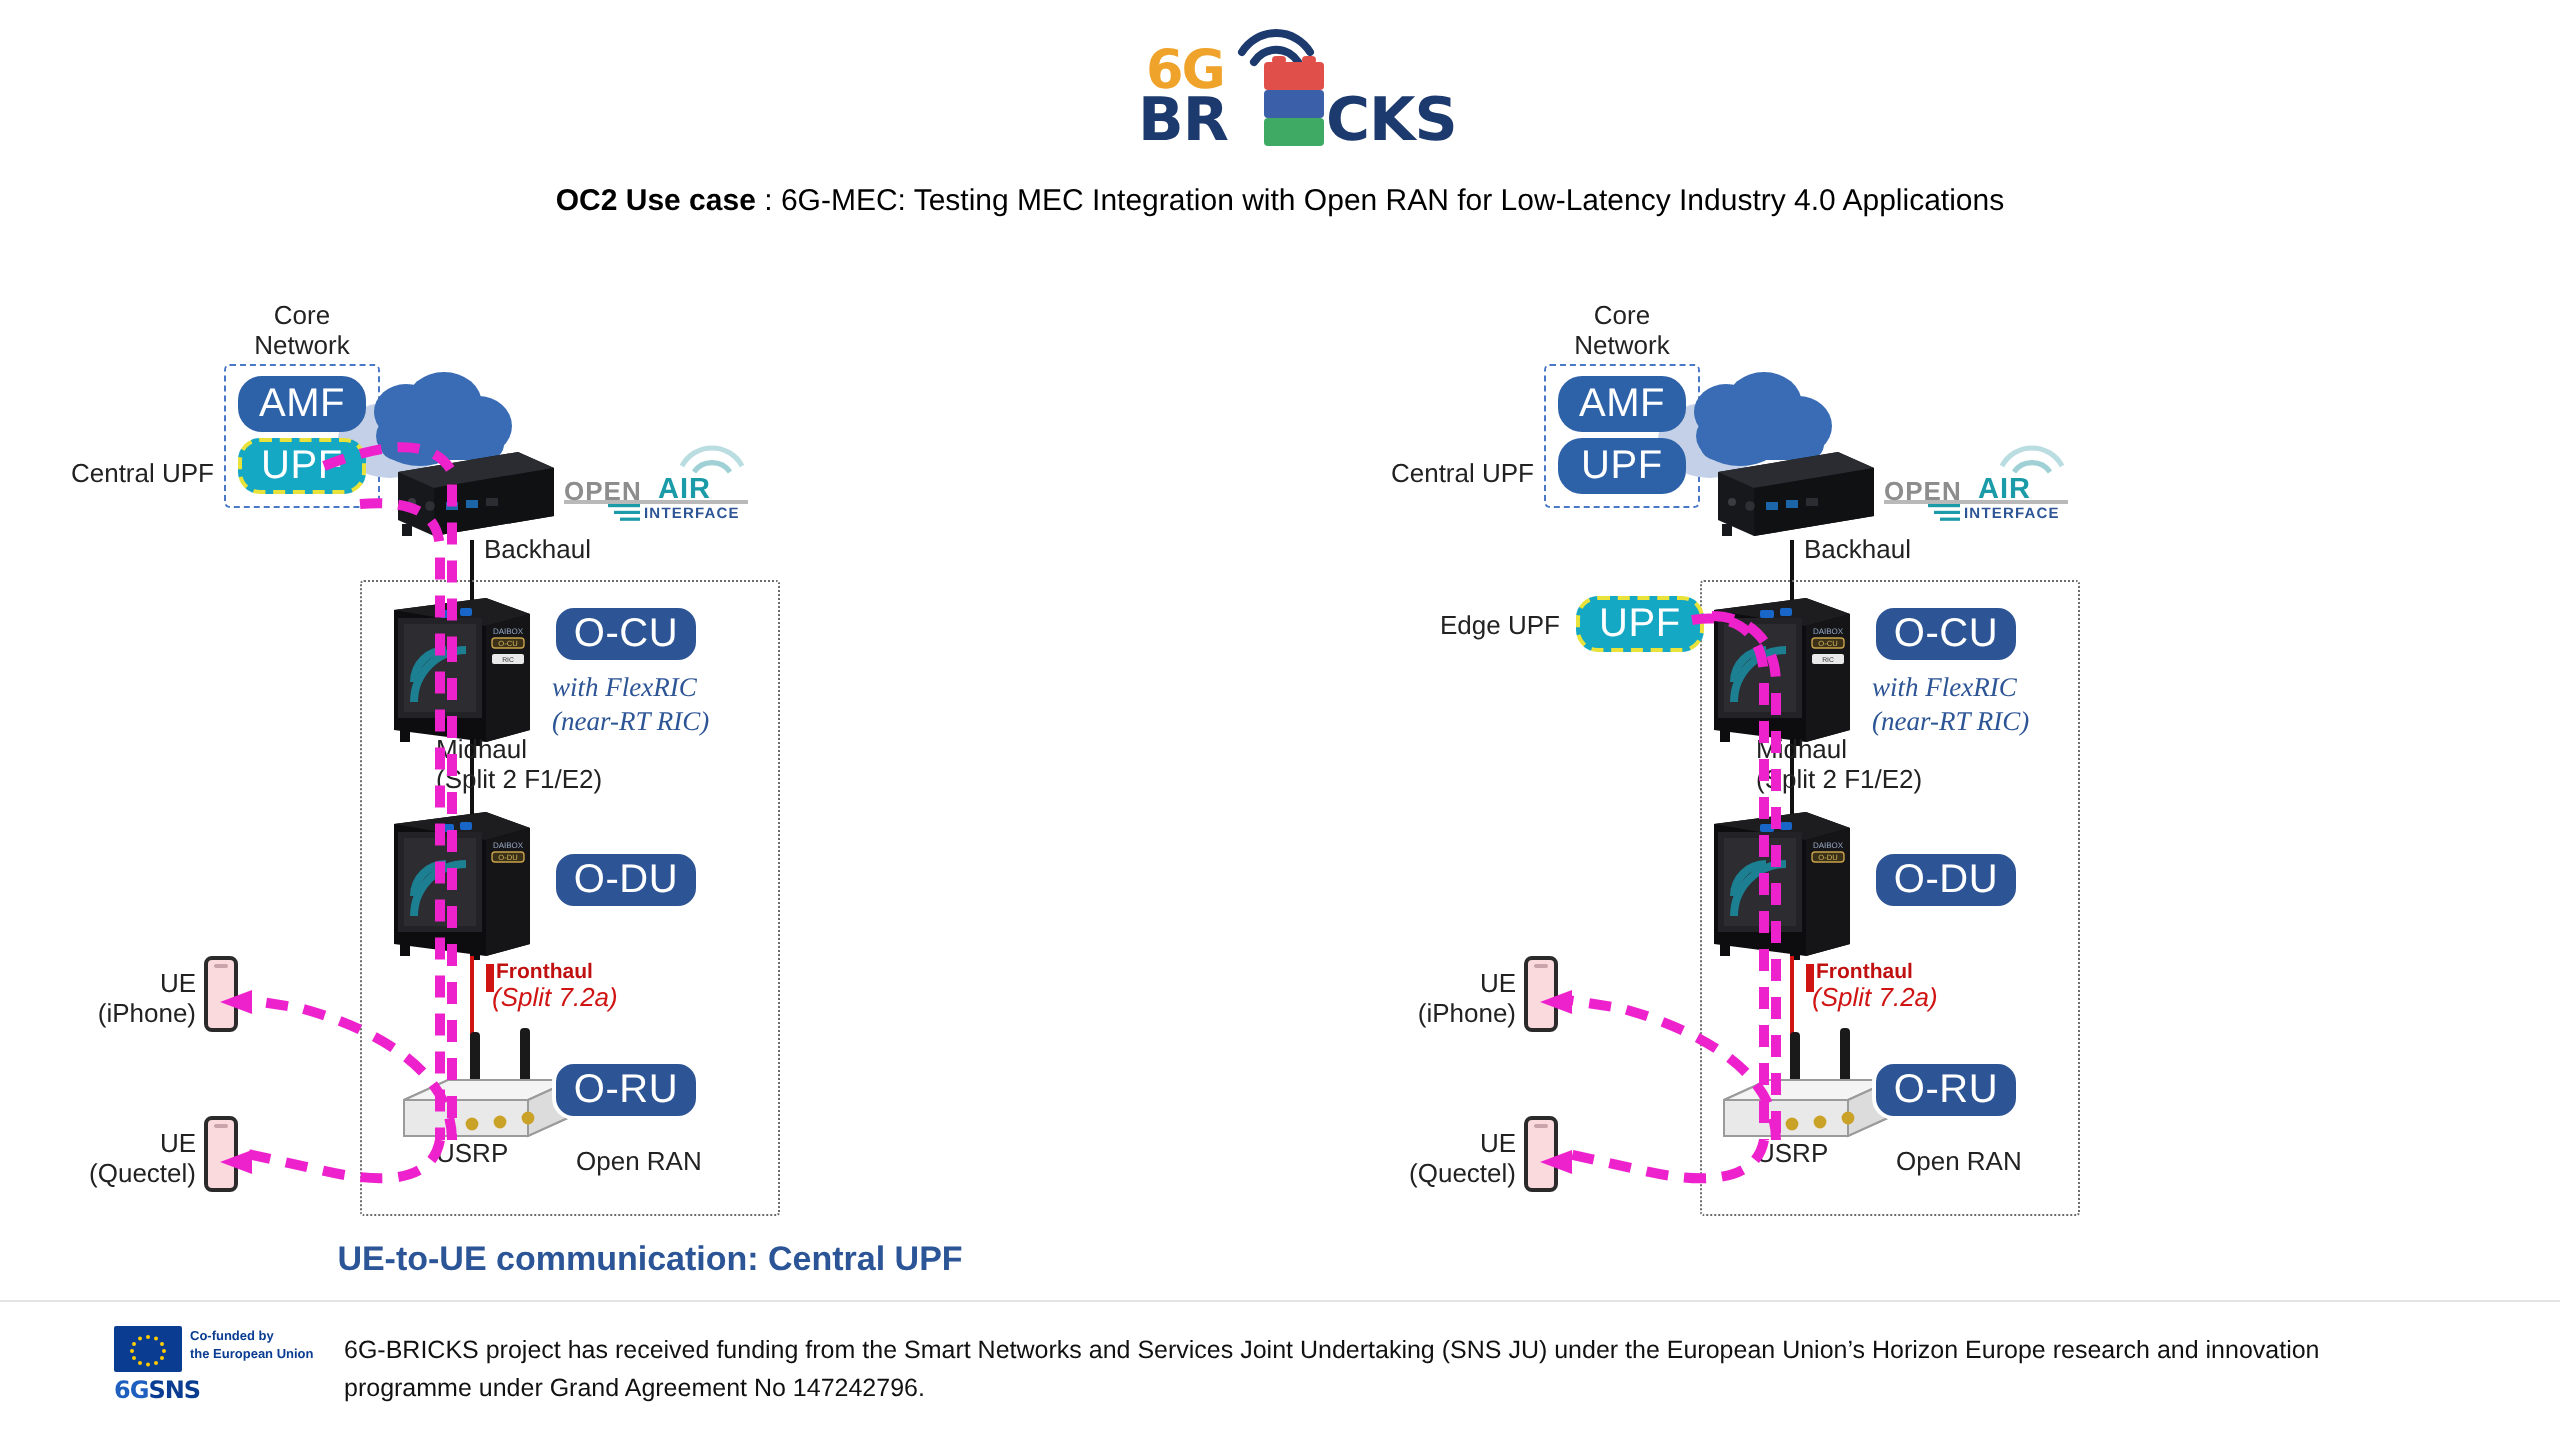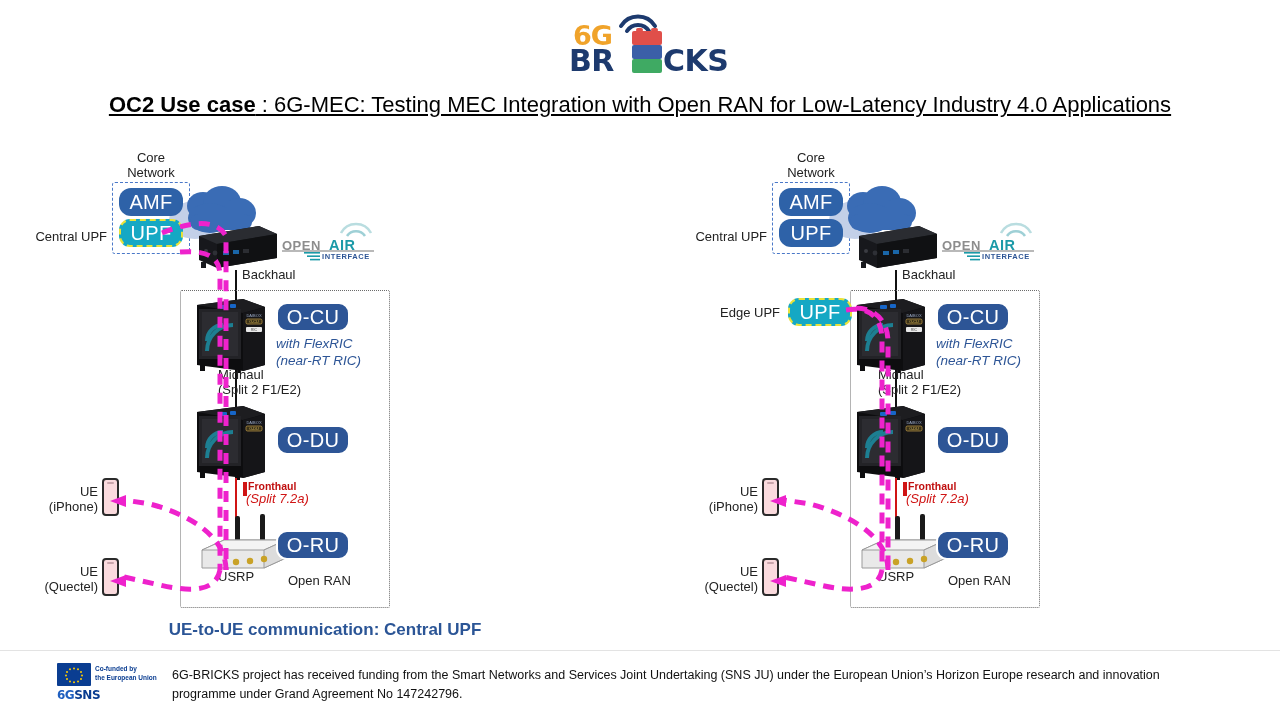--- a/index.html
+++ b/index.html
@@ -41,23 +41,22 @@
   .brick { position: absolute; left: 0; width: 30px; height: 14px; border-radius: 2px; }
   .brick-top  { top: 0;  background: #e04f4a; }
   .brick-mid  { top: 14px; background: #3b5fa8; }
   .brick-bot  { top: 28px; background: #3faa63; }
   .brick-stud { position: absolute; width: 7px; height: 4px; border-radius: 2px; background: #e04f4a; top: -3px; }
 
   
   .title {
     position: absolute; left: 0; top: 92px; width: 1280px;
     text-align: center;
-    font-size: 22px; color: #000;
+    font-size: 15px; color: #000;
     white-space: nowrap;
-    text-decoration: underline;
   }
   .title b { font-weight: bold; }
 
   
   .panel { position: absolute; top: 140px; width: 590px; height: 500px; }
   .panel-left  { left: 30px; }
   .panel-right { left: 660px; }
 
   .caption {
     position: absolute; bottom: 0; width: 100%;
@@ -78,21 +77,21 @@
     display: flex; align-items: center; justify-content: center;
     letter-spacing: 0.3px;
     font-family: "Liberation Sans", sans-serif;
   }
   .pill-blue { background: #2d5596; border: 2px solid #fff; }
   .pill-core { background: #2e62a8; border-radius: 12px; justify-content: center; }
   .pill-teal { background: #15a8c4; border: 2px dashed #e8e23a; }
 
   .sublabel {
     position: absolute; font-size: 13.5px; font-style: italic; color: #2d5596;
-    white-space: nowrap; line-height: 1.25;
+    white-space: nowrap; line-height: 1.25; font-family: Liberation Serif, serif;
   }
 
   
   .corebox {
     position: absolute; border: 1.6px dashed #4a78c8; border-radius: 3px;
   }
   
   .ranbox {
     position: absolute; border: 1.6px dotted #6b6b6b; border-radius: 2px;
   }

